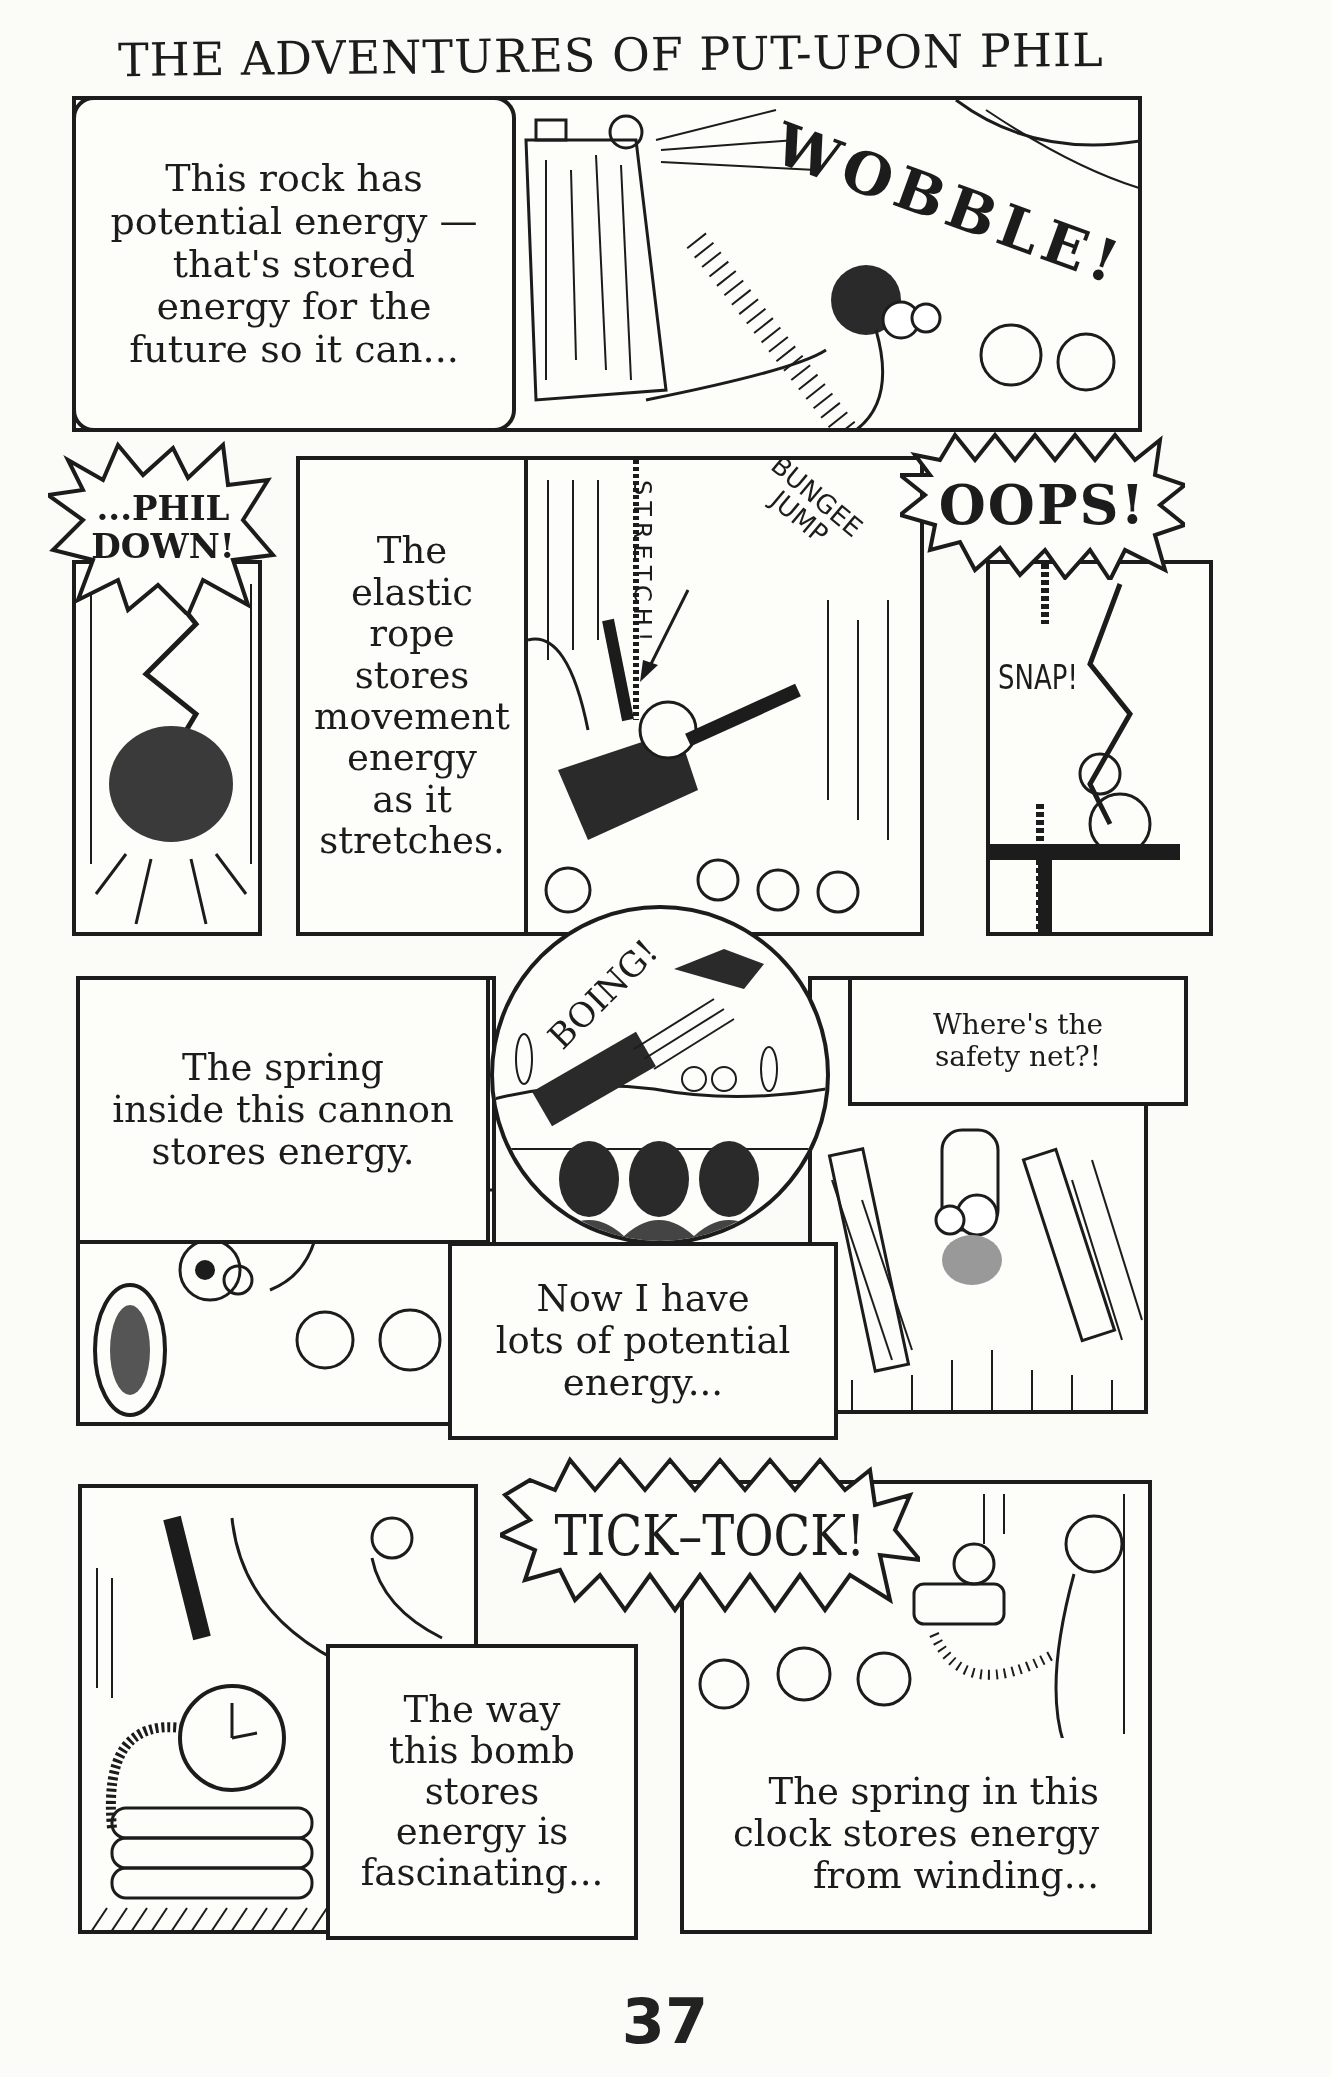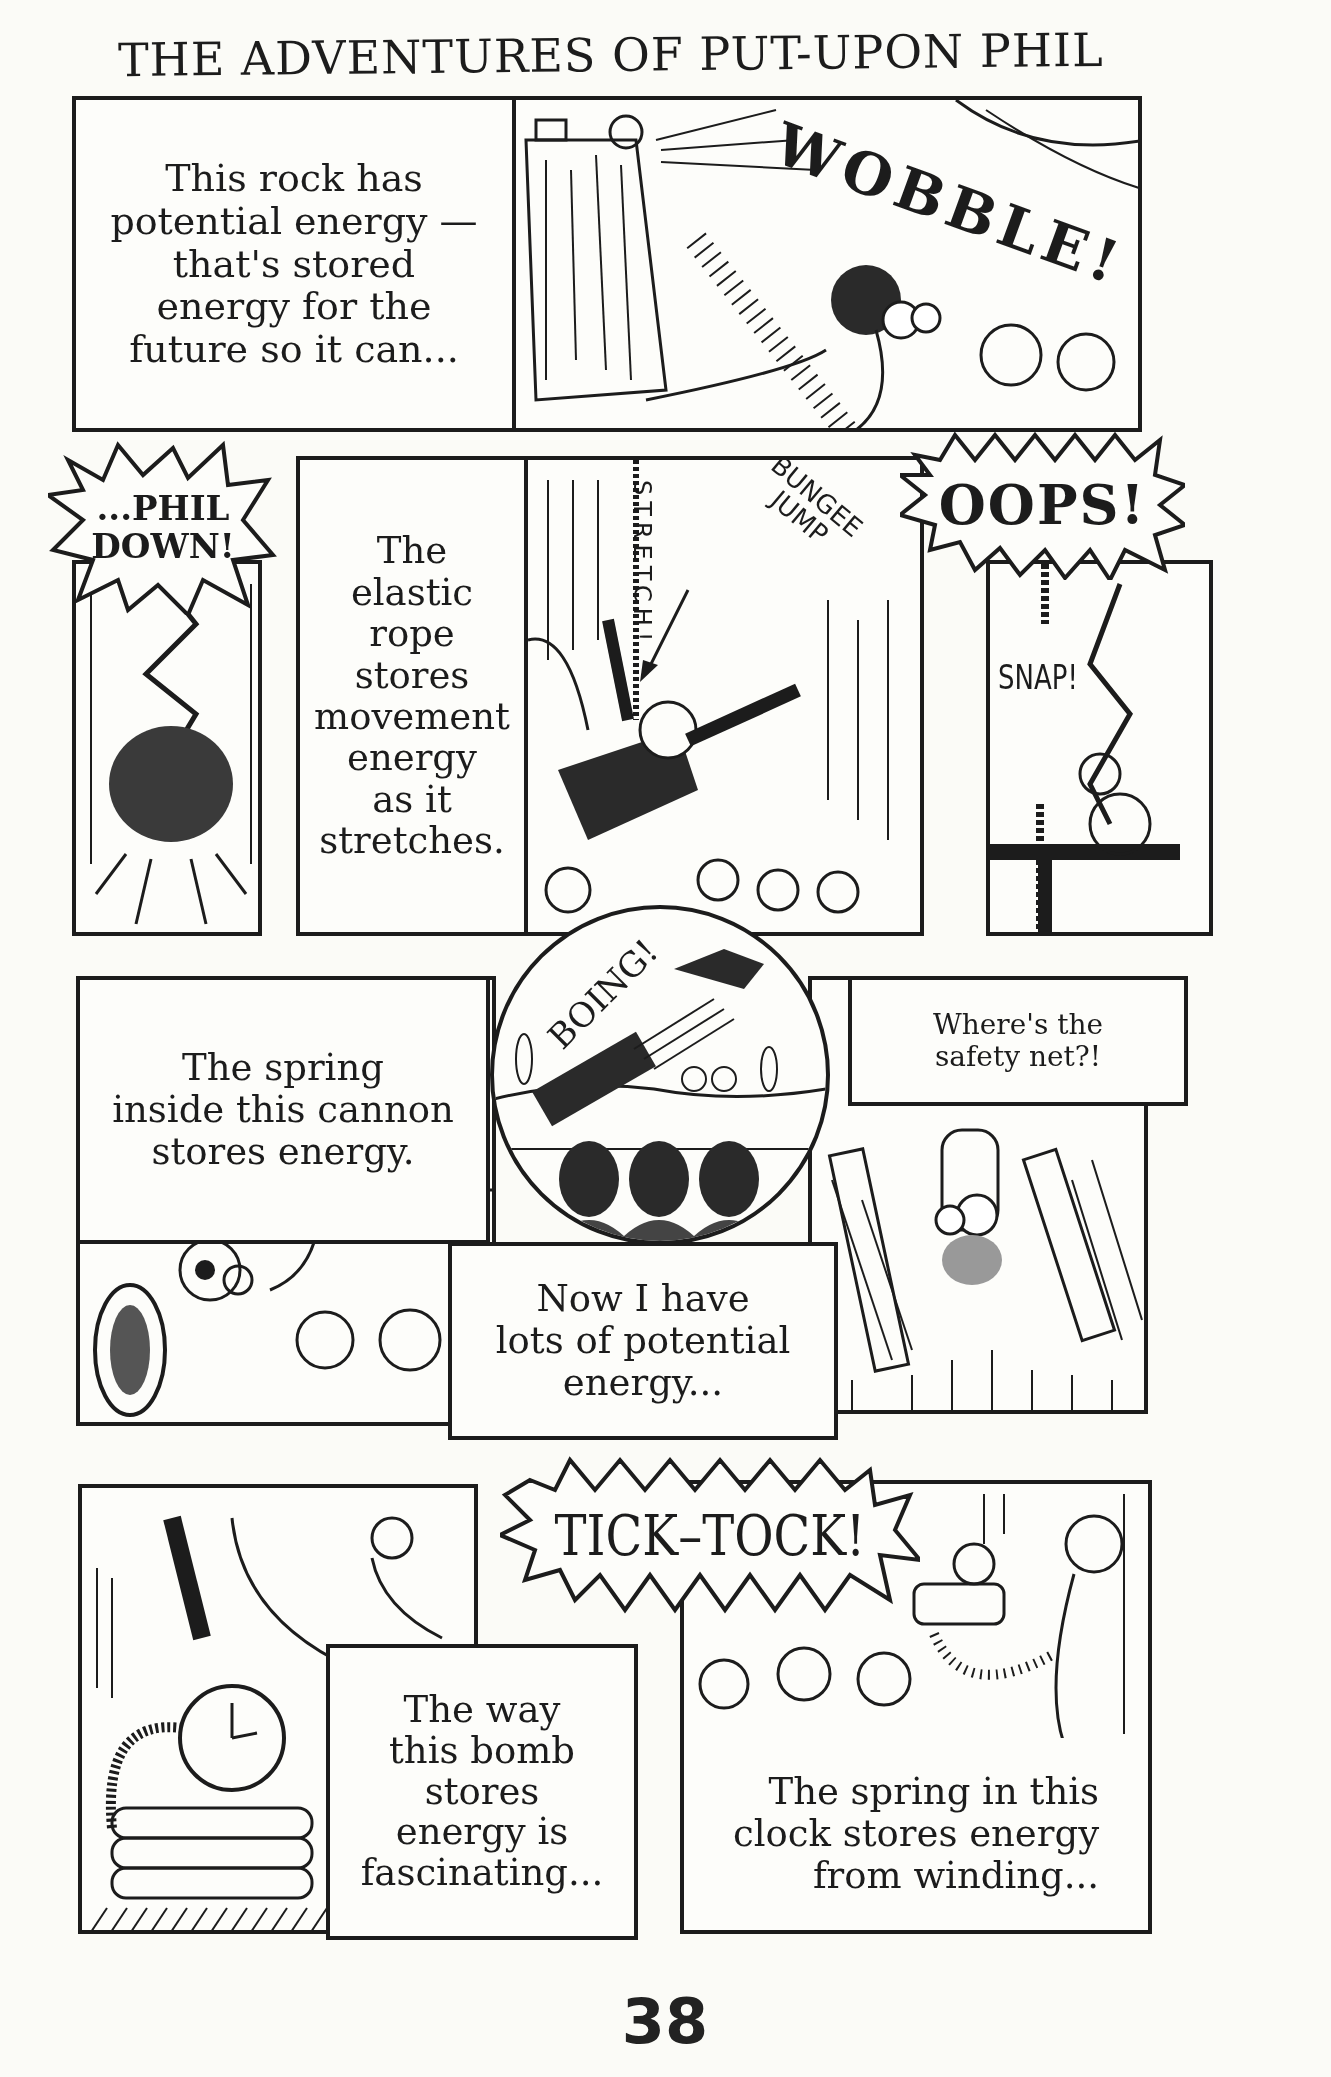--- a/index.html
+++ b/index.html
@@ -62,21 +62,21 @@
     <circle cx="385" cy="220" r="18" fill="#fff" stroke="#1c1c1c" stroke-width="3"></circle>
     <circle cx="410" cy="218" r="14" fill="#fff" stroke="#1c1c1c" stroke-width="3"></circle>
     <path d="M360 230 Q380 300 340 330" fill="none" stroke="#1c1c1c" stroke-width="3"></path>
     <circle cx="495" cy="255" r="30" fill="none" stroke="#1c1c1c" stroke-width="3"></circle>
     <circle cx="570" cy="262" r="28" fill="none" stroke="#1c1c1c" stroke-width="3"></circle>
     <path d="M440 0 Q520 60 630 40" fill="none" stroke="#1c1c1c" stroke-width="3"></path>
     <path d="M470 10 Q560 70 630 90" fill="none" stroke="#1c1c1c" stroke-width="2"></path>
   </svg>
   <div class="sfx" style="left:690px; top:70px; font-size:58px; transform:rotate(20deg); letter-spacing:6px; font-family:'DejaVu Serif', serif;">WOBBLE!</div>
 </div>
-<div class="caption" style="left:72px; top:96px; width:444px; height:336px; font-size:38px;">This rock has
+<div class="caption" style="left:72px; top:96px; width:444px; height:336px; font-size:38px;border-radius:22px;">This rock has
 potential energy —
 that's stored
 energy for the
 future so it can...</div>
 
 <div class="panel" style="left:72px; top:560px; width:190px; height:376px;">
   <svg class="figure" style="left:0; top:0; width:190px; height:376px;" viewBox="0 0 190 376">
     <polyline points="80,10 120,60 70,110 120,150 90,200 100,260" fill="none" stroke="#1c1c1c" stroke-width="5"></polyline>
     <ellipse cx="95" cy="220" rx="62" ry="58" fill="#3a3a3a"></ellipse>
     <g stroke="#1c1c1c" stroke-width="3">
@@ -304,13 +304,13 @@
 clock stores energy
 from winding...</div>
 
 <div class="burst" style="left:500px; top:1450px; width:420px; height:170px;">
   <svg viewBox="0 0 420 170">
     <polygon points="30,30 55,40 70,10 95,40 120,10 145,40 170,10 195,40 220,10 245,40 270,10 295,40 320,10 345,40 370,20 375,55 410,45 395,80 420,110 380,105 390,150 350,125 325,160 300,125 275,160 250,125 225,160 200,125 175,160 150,125 125,160 100,125 75,150 60,120 25,130 35,100 0,85 30,70 5,45" fill="#fdfdfa" stroke="#1c1c1c" stroke-width="4"></polygon>
   </svg>
   <div class="sfx" style="font-size:48px; font-weight:normal; transform:scaleY(1.15);">TICK–TOCK!</div>
 </div>
 
-<div class="page-number">38</div>
+<div class="page-number">37</div>
 
 </body></html>

